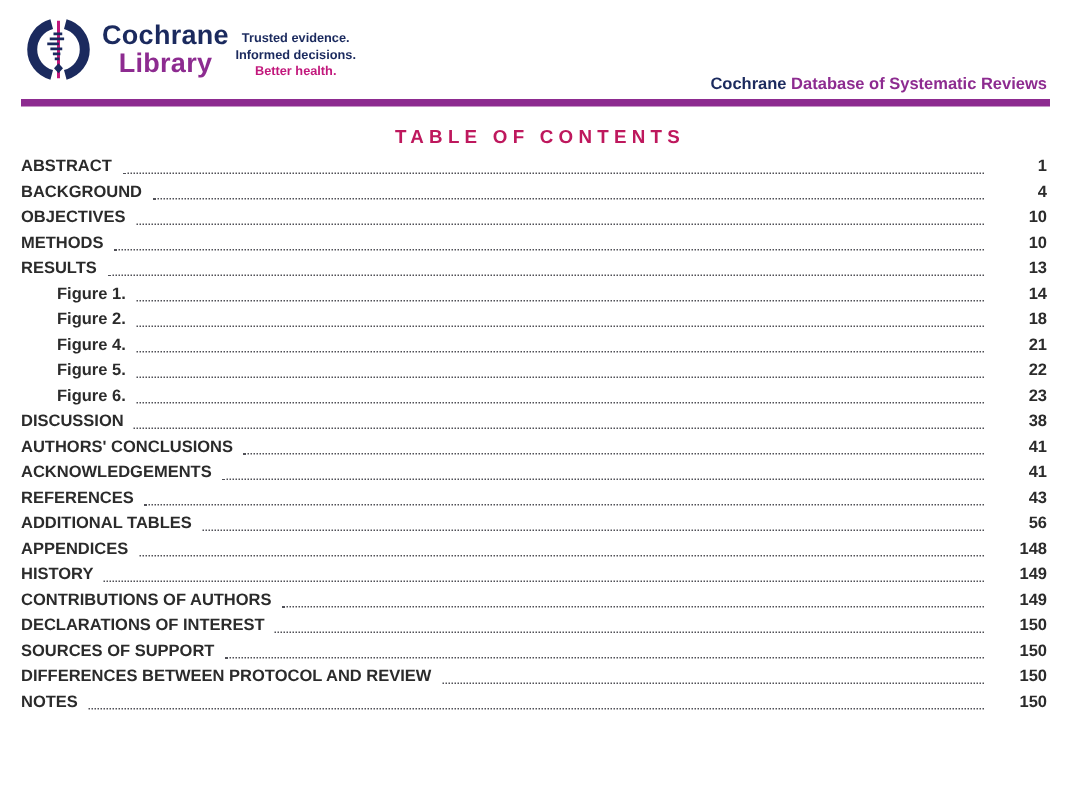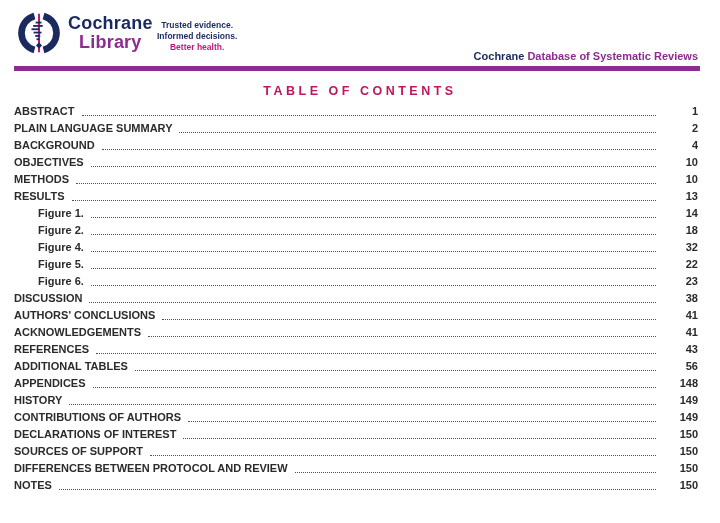--- a/index.html
+++ b/index.html
@@ -67,25 +67,20 @@
 
 <div class="toc-title">TABLE OF CONTENTS</div>
 
 <div class="rows">
     <div class="row">
     <span class="label">ABSTRACT</span>
     <span class="leader"></span>
     <span class="pageno">1</span>
   </div>
     <div class="row">
-    <span class="label">PLAIN LANGUAGE SUMMARY</span>
-    <span class="leader"></span>
-    <span class="pageno">2</span>
-  </div>
-    <div class="row">
     <span class="label">BACKGROUND</span>
     <span class="leader"></span>
     <span class="pageno">4</span>
   </div>
     <div class="row">
     <span class="label">OBJECTIVES</span>
     <span class="leader"></span>
     <span class="pageno">10</span>
   </div>
     <div class="row">
@@ -104,21 +99,21 @@
     <span class="pageno">14</span>
   </div>
     <div class="row indent">
     <span class="label">Figure 2.</span>
     <span class="leader"></span>
     <span class="pageno">18</span>
   </div>
     <div class="row indent">
     <span class="label">Figure 4.</span>
     <span class="leader"></span>
-    <span class="pageno">32</span>
+    <span class="pageno">21</span>
   </div>
     <div class="row indent">
     <span class="label">Figure 5.</span>
     <span class="leader"></span>
     <span class="pageno">22</span>
   </div>
     <div class="row indent">
     <span class="label">Figure 6.</span>
     <span class="leader"></span>
     <span class="pageno">23</span>

